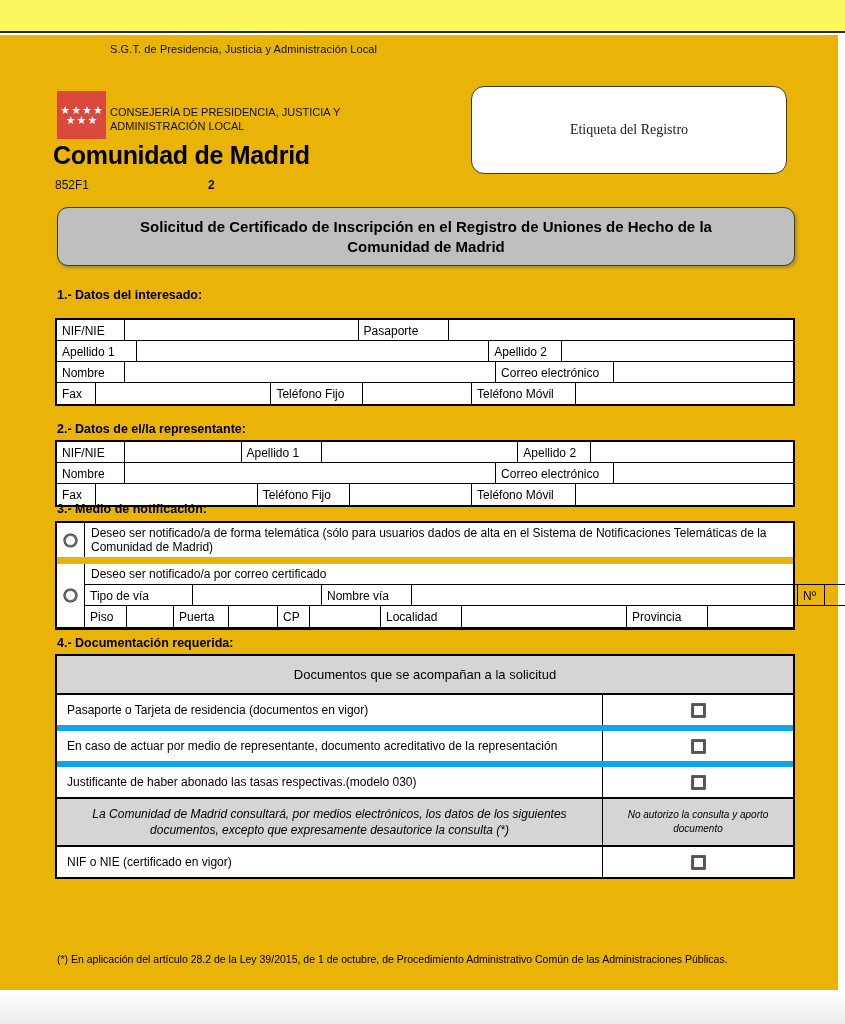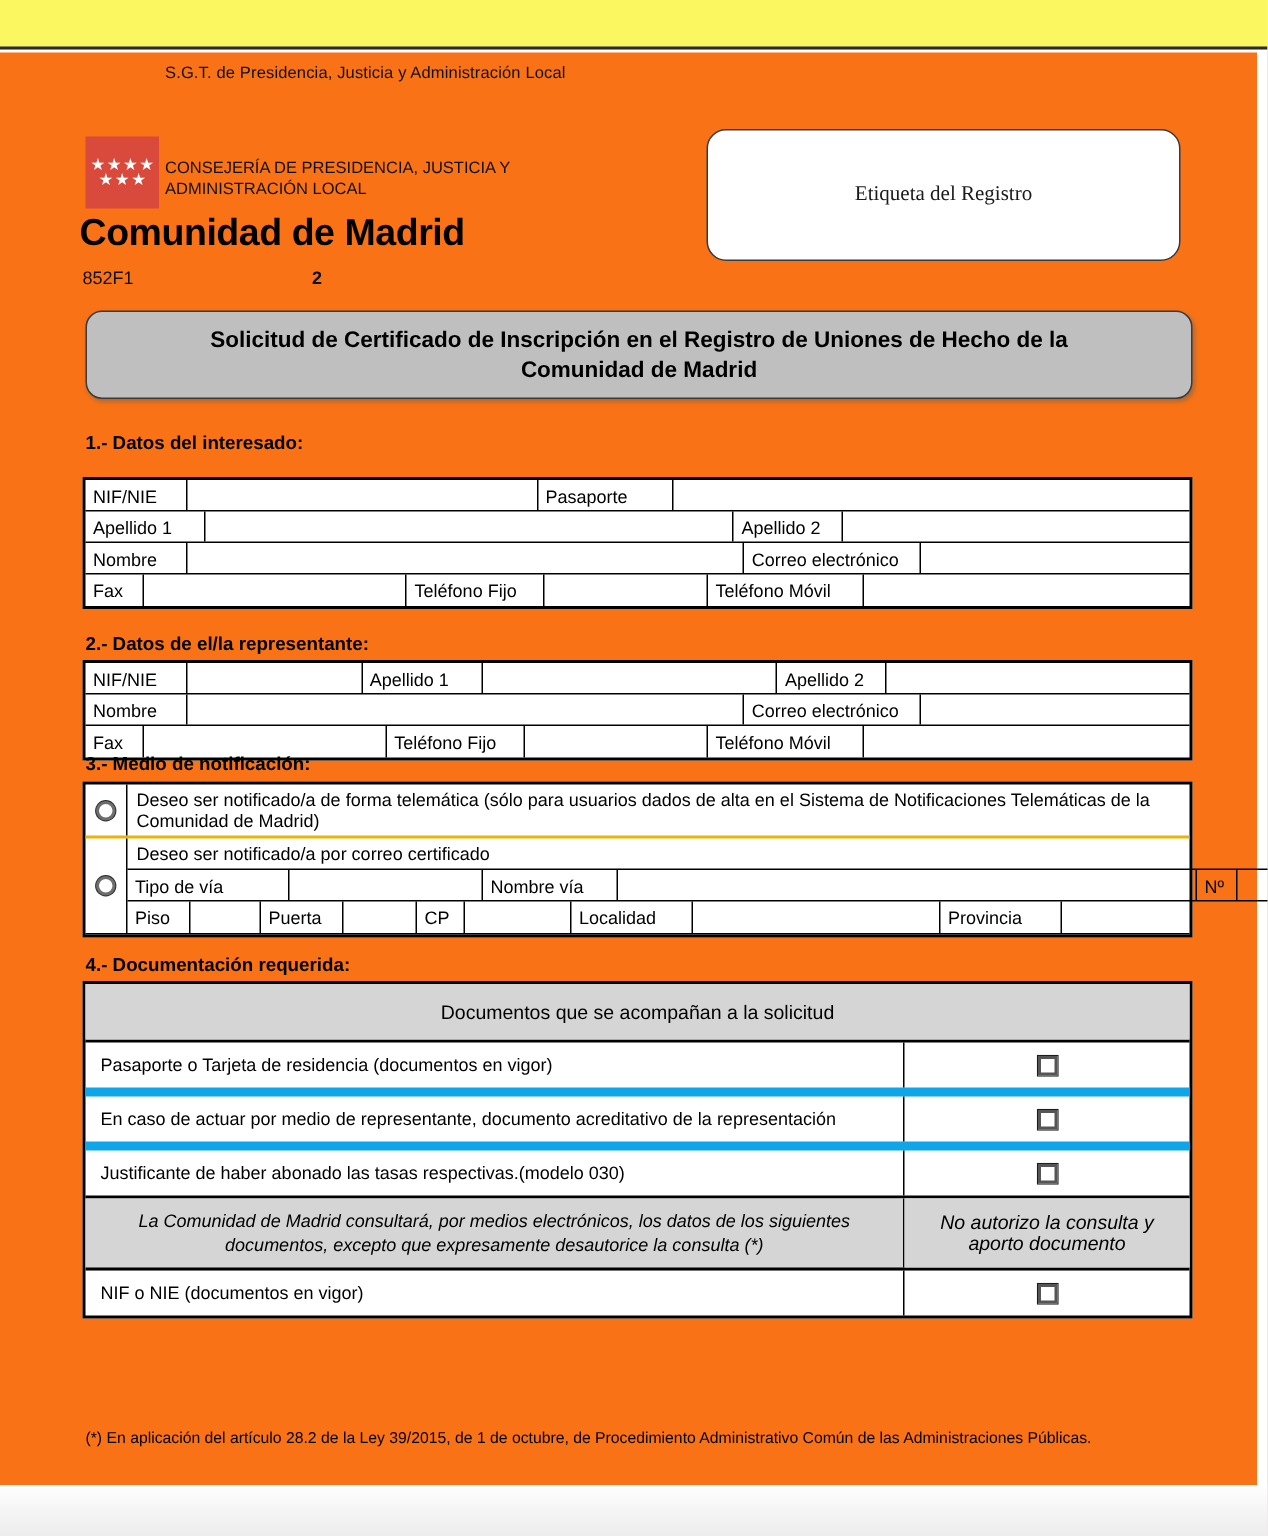--- a/index.html
+++ b/index.html
@@ -20,21 +20,21 @@
     position: absolute; left: 0; top: 0;
     width: 845px; height: 33px;
     background: #fbf761;
     border-bottom: 2px solid #2a2a2a;
   }
 
   
   .doc {
     position: absolute; left: 0; top: 35px;
     width: 838px; height: 955px;
-    background: #f97316;
+    background: #eab308;
   }
   .fade-bottom {
     position: absolute; left: 0; top: 990px;
     width: 845px; height: 34px;
     background: linear-gradient(to bottom, #ffffff 0%, #f3f3f3 60%, #ededed 100%);
   }
 
   
   .hdr-subtitle {
     position: absolute; left: 110px; top: 8px;
@@ -163,21 +163,21 @@
     border-right: 1.6px solid #000;
     padding: 7px 10px;
     font-size: 12px; color: #000;
     display: flex; align-items: center;
     line-height: 16px;
   }
   .dcheck {
     width: 190px; min-width: 190px;
     display: flex; align-items: center; justify-content: center;
     padding: 6px 4px;
-    font-size: 13px; line-height: 14px;
+    font-size: 10px; line-height: 14px;
     text-align: center; color: #000;
   }
   .dhead {
     width: 100%;
     background: #d5d5d5;
     padding: 11px 6px;
     text-align: center;
     font-size: 13px; color: #000;
   }
   .gray { background: #d5d5d5; font-style: italic; }
@@ -290,21 +290,21 @@
           <div class="fcell" style="width: 92px; flex: 0 0 auto;">Teléfono Fijo</div>
           <div class="fcell blank" style="width: 126px; flex: 1 1 auto;"></div>
           <div class="fcell" style="width: 104px; flex: 0 0 auto;">Teléfono Móvil</div>
           <div class="fcell blank" style="width: 224px; flex: 1 1 auto;"></div>
         </div>
       </div>
 
     <div class="sec-head" style="left:57px; top:467px;">3.-  Medio de notificación:</div>
     <div class="ftable" id="t3" style="left:55px; top:486px; width:740px;">
 
-      <div class="frow" style="border-bottom:2px solid #eab308;">
+      <div class="frow" style="border-bottom:7px solid #eab308;">
         <div class="radio-cell">
           <div class="radio-mark"></div>
         </div>
         <div class="radio-text">Deseo ser notificado/a de forma telemática (sólo para usuarios dados de alta en el Sistema de Notificaciones Telemáticas de la Comunidad de Madrid)</div>
       </div>
 
       <div class="frow" style="border-bottom:1px solid #000;">
         <div class="radio-cell">
           <div class="radio-mark"></div>
         </div>
@@ -358,21 +358,21 @@
           <div class="dlabel">Justificante de haber abonado las tasas respectivas.(modelo 030)</div>
           <div class="dcheck">
             <div class="checkbox-mark"></div>
           </div>
         </div>
         <div class="drow thickbottom gray">
           <div class="dlabel center-text">La Comunidad de Madrid consultará, por medios electrónicos, los datos de los siguientes documentos, excepto que expresamente  desautorice la consulta (*)</div>
           <div class="dcheck gray">No autorizo la consulta y aporto documento</div>
         </div>
         <div class="drow ">
-          <div class="dlabel">NIF o NIE (documentos en vigor)</div>
+          <div class="dlabel">NIF o NIE (certificado en vigor)</div>
           <div class="dcheck">
             <div class="checkbox-mark"></div>
           </div>
         </div>
       </div>
 
     <div class="footnote">(*) En aplicación del artículo 28.2 de la Ley 39/2015, de 1 de octubre, de Procedimiento Administrativo Común de las Administraciones Públicas.</div>
 
   </div>
 

